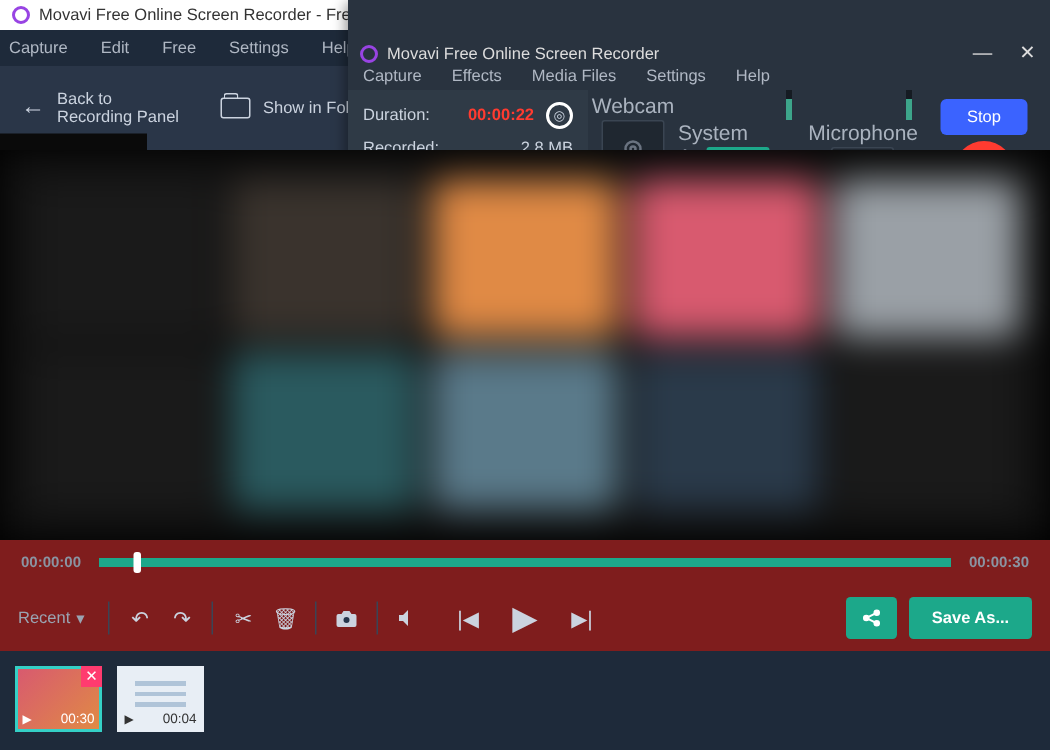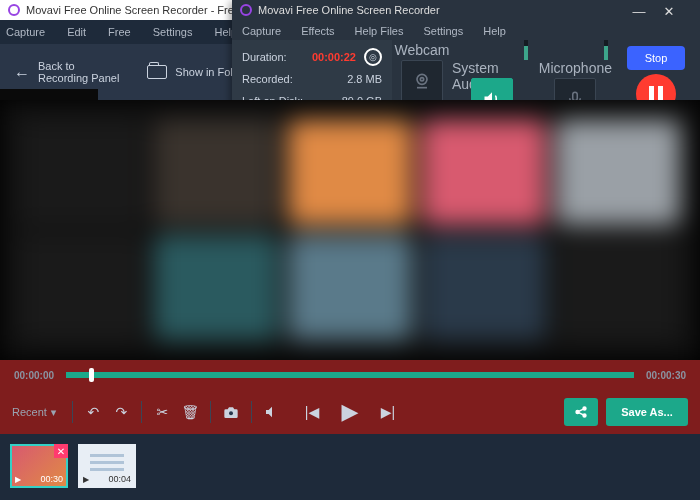--- a/index.html
+++ b/index.html
@@ -12,21 +12,21 @@
   .menubar { height:24px; background:#1e2a3a; display:flex; align-items:center; padding:0 6px; font-size:11px; color:#b0b8c4; }
   .menubar .mitem { margin-right:22px; cursor:pointer; }
   .toprow { height:56px; background:#2a3648; display:flex; align-items:center; }
   .backbtn { display:flex; align-items:center; padding:0 14px; height:100%; color:#cbd3df; font-size:11px; cursor:pointer; }
   .backbtn .arrow { font-size:16px; margin-right:8px; }
   .showfolder { display:flex; align-items:center; padding:0 14px; height:100%; color:#cbd3df; font-size:11px; cursor:pointer; }
   .showfolder .foldericon { width:20px; height:14px; border:1px solid #cbd3df; border-radius:2px; margin-right:8px; position:relative; }
   .showfolder .foldericon::before { content:''; position:absolute; top:-4px; left:1px; width:8px; height:3px; border:1px solid #cbd3df; border-bottom:none; border-radius:2px 2px 0 0;}
   
   .overlay { position:absolute; left:232px; top:0; width:468px; height:120px; background:#29333f; box-shadow:-2px 2px 8px rgba(0,0,0,.4); }
-  .overlay .otitle { height:22px; background:#29333f; display:flex; align-items:flex-start; padding:4px 16px 0 8px; font-size:11px; color:#ddd; }
+  .overlay .otitle { height:22px; background:#29333f; display:flex; align-items:flex-end; padding:4px 0 0 8px; font-size:11px; color:#ddd;margin-top:20px; }
   .overlay .otitle .logo { width:12px; height:12px; border-radius:50%; border:2px solid #9844e3; margin-right:6px; }
   .overlay .otitle .spacer { flex:1; }
   .overlay .otitle .wc { color:#ddd; }
   .overlay .omenu { height:18px; display:flex; align-items:center; padding:0 10px; font-size:11px; color:#b0b8c4; }
   .overlay .omenu span { margin-right:20px; cursor:pointer; }
   .overlay .body { display:flex; height:80px; }
   .ostats { width:160px; padding:6px 10px; font-size:11px; color:#cbd3df; background:#2f3a46; }
   .ostats .row { display:flex; justify-content:space-between; align-items:center; height:22px; }
   .ostats .dur { color:#ff3b30; font-weight:bold; }
   .ostats .targ { width:18px; height:18px; border:2px solid #fff; border-radius:50%; display:flex; align-items:center; justify-content:center; font-size:9px; }
@@ -118,21 +118,21 @@
     <div class="otitle">
       <span class="logo"></span>
       <span>Movavi Free Online Screen Recorder</span>
       <span class="spacer"></span>
       <span class="wc">—</span>
       <span class="wc">✕</span>
     </div>
     <div class="omenu">
       <span>Capture</span>
       <span>Effects</span>
-      <span>Help Files</span>
+      <span>Media Files</span>
       <span>Settings</span>
       <span>Help</span>
     </div>
     <div class="body">
       <div class="ostats">
         <div class="row">
           <span>Duration:</span>
           <span style="display:flex;align-items:center;gap:8px;">
             <span class="dur">00:00:22</span>
             <span class="targ">◎</span>

